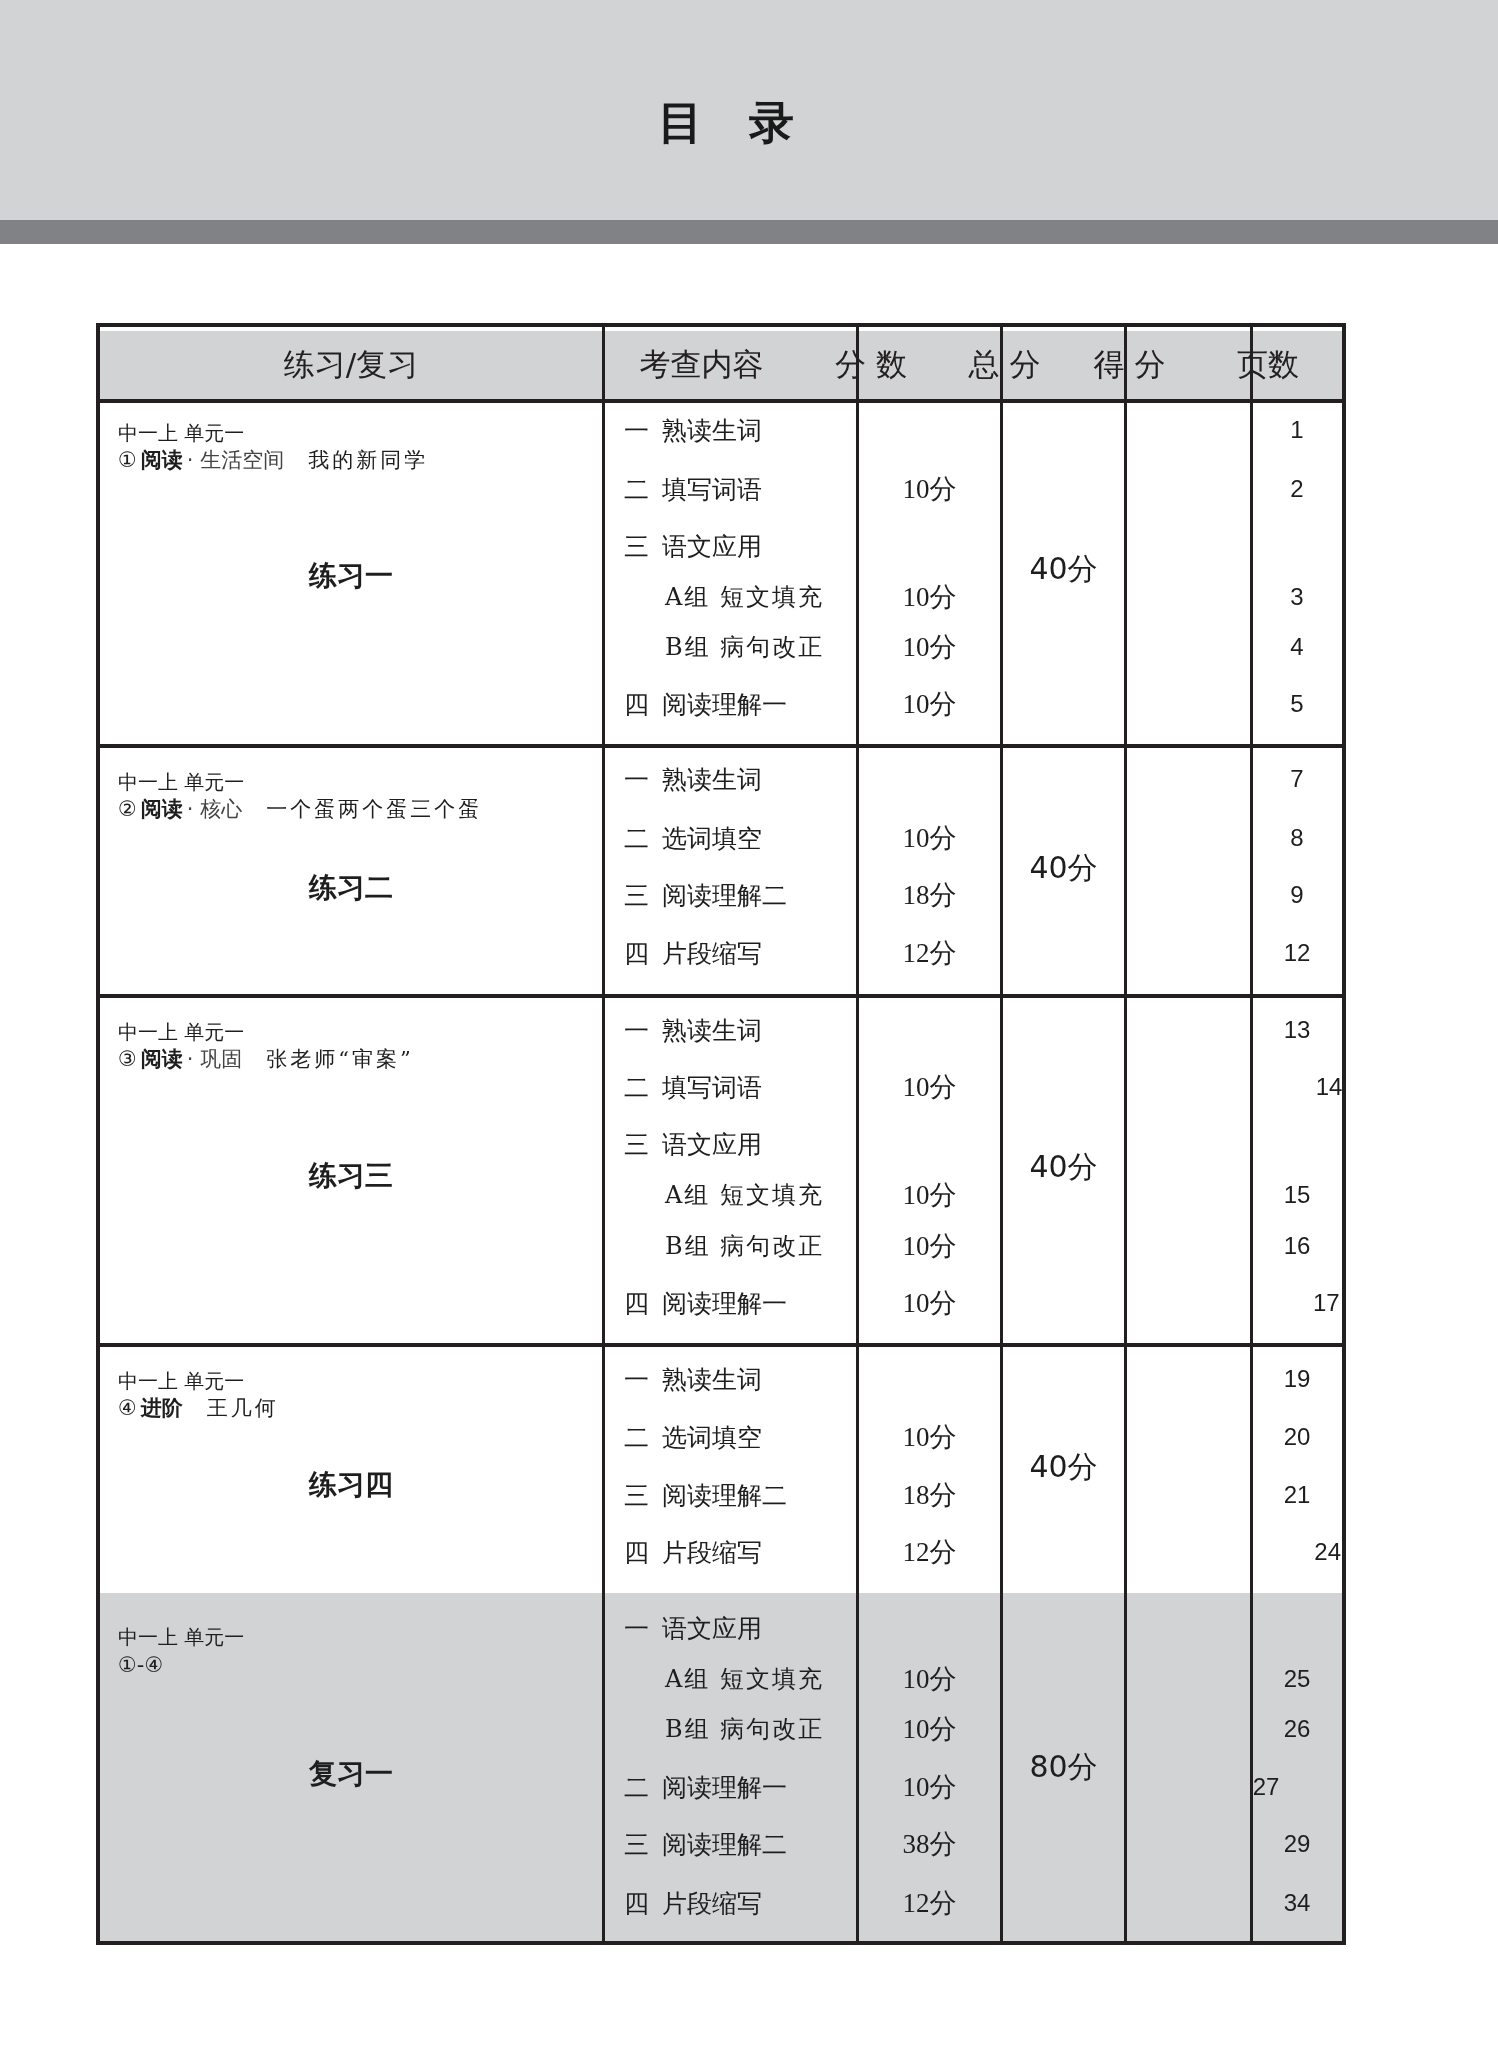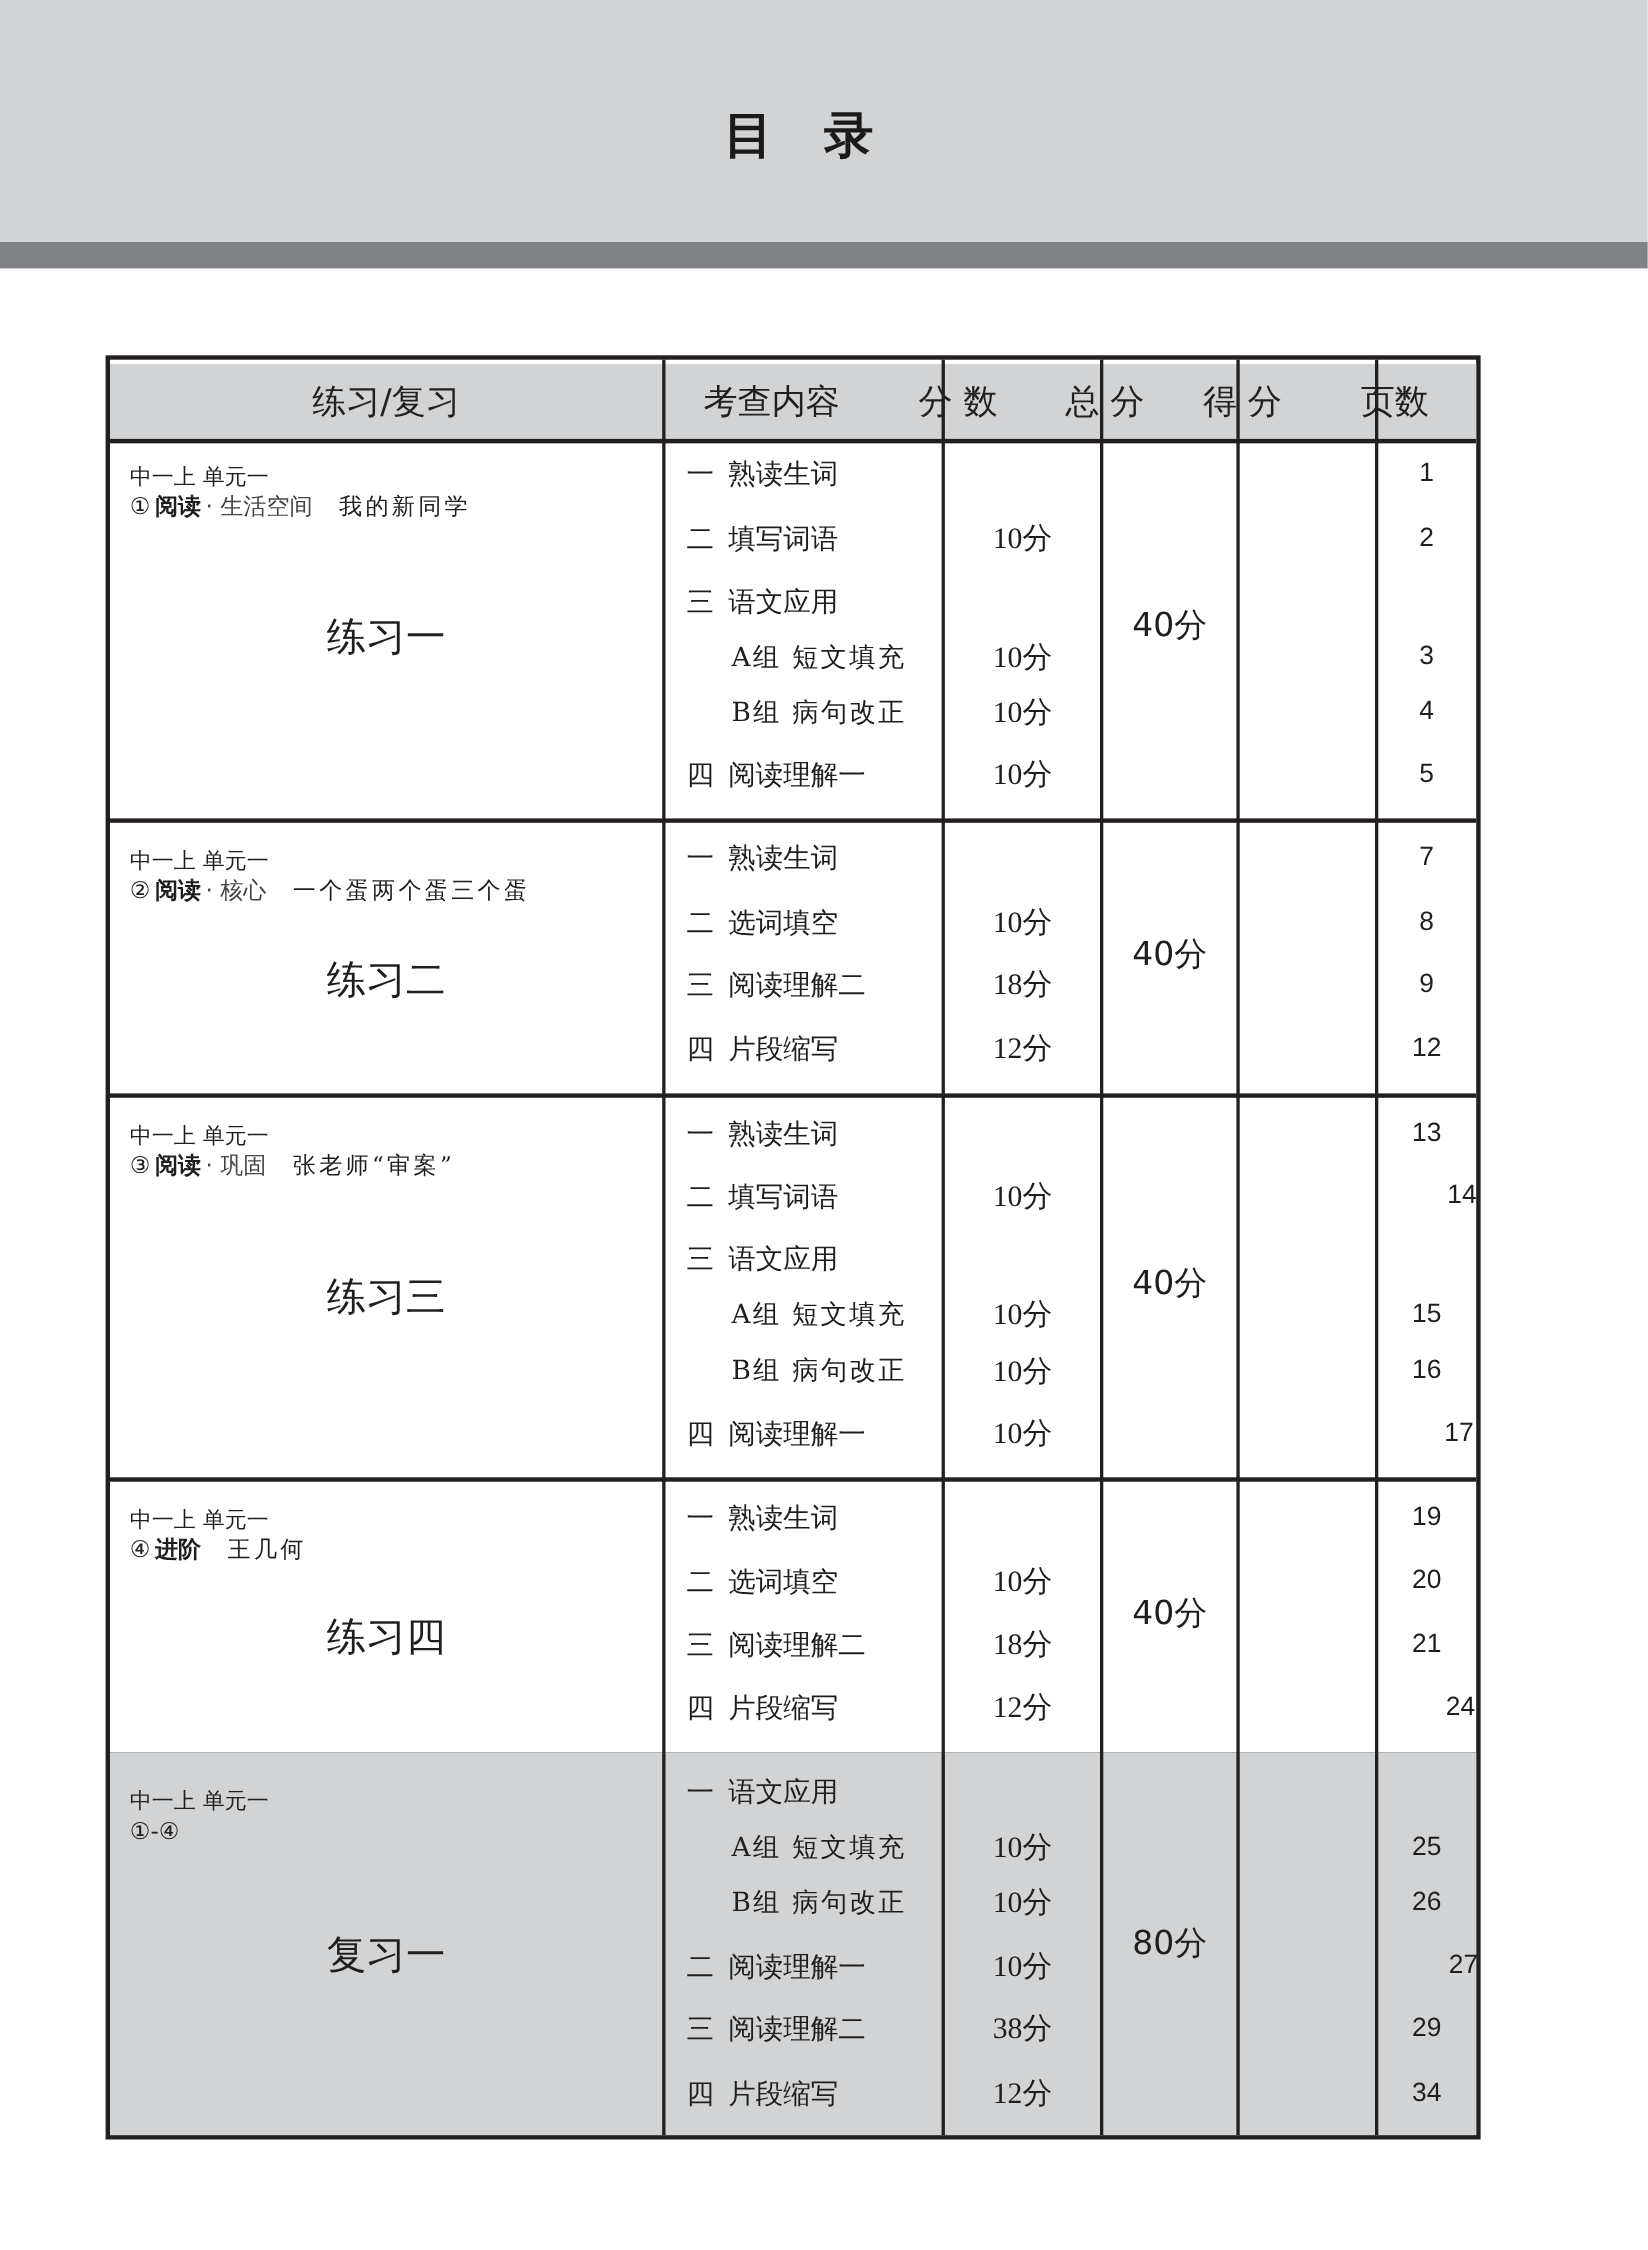--- a/index.html
+++ b/index.html
@@ -12,21 +12,21 @@
   .tbl { position:absolute; left:96px; top:323px; width:1250px; height:1622px; border:4px solid #231f20; box-sizing:border-box; }
   .hdr { position:absolute; left:0; top:4px; width:100%; height:72px; background:#d1d3d4; border-bottom:4px solid #231f20; box-sizing:border-box; }
   .vline { position:absolute; top:0; width:3px; background:#231f20; height:100%; }
   .hcell { position:absolute; top:0; height:68px; display:flex; align-items:center; justify-content:center; font-size:31px; color:#231f20; }
   .block { position:absolute; left:0; width:100%; box-sizing:border-box; border-bottom:4px solid #231f20; }
   .block.gray { background:#d1d3d4; border-bottom:none; }
   .t { position:absolute; white-space:nowrap; line-height:1; }
   .unit { font-size:20px; }
   .unitline2 { font-size:21px; }
   .bold { font-weight:bold; }
-  .title { font-size:36px; }
+  .title { font-size:28px;font-weight:bold; }
   .item { font-size:25px; }
   .score { font-family:"Liberation Serif","DejaVu Serif",serif; font-size:27px; }
   .total { font-size:30px; }
   .page { font-family:"Liberation Sans",sans-serif; font-size:24px; }
   .serif { font-family:"DejaVu Serif","Liberation Serif",serif; }
 </style>
 </head>
 <body>
 
 <div class="banner"></div>
@@ -147,21 +147,21 @@
         <div class="t item" style="left:562px;top:23px;">语文应用</div>
         <div class="t item serif" style="left:565px;top:74px;letter-spacing:2px;font-size:24px;">A组 短文填充</div>
         <div class="t score" style="left:759px;width:141px;text-align:center;top:73px;">10分</div>
         <div class="t page" style="left:1153px;width:88px;text-align:center;top:74px;">25</div>
         <div class="t item serif" style="left:565px;top:124px;letter-spacing:2px;font-size:24px;">B组 病句改正</div>
         <div class="t score" style="left:759px;width:141px;text-align:center;top:123px;">10分</div>
         <div class="t page" style="left:1153px;width:88px;text-align:center;top:124px;">26</div>
         <div class="t item" style="left:524px;top:182px;">二</div>
         <div class="t item" style="left:562px;top:182px;">阅读理解一</div>
         <div class="t score" style="left:759px;width:141px;text-align:center;top:181px;">10分</div>
-        <div class="t page" style="left:1217px;width:88px;top:182px;">27</div>
+        <div class="t page" style="left:1122px;width:88px;text-align:center;top:182px;">27</div>
         <div class="t item" style="left:524px;top:239px;">三</div>
         <div class="t item" style="left:562px;top:239px;">阅读理解二</div>
         <div class="t score" style="left:759px;width:141px;text-align:center;top:238px;">38分</div>
         <div class="t page" style="left:1153px;width:88px;text-align:center;top:239px;">29</div>
         <div class="t item" style="left:524px;top:298px;">四</div>
         <div class="t item" style="left:562px;top:298px;">片段缩写</div>
         <div class="t score" style="left:759px;width:141px;text-align:center;top:297px;">12分</div>
         <div class="t page" style="left:1153px;width:88px;text-align:center;top:298px;">34</div>
         <div class="t total" style="left:903px;width:121px;text-align:center;top:159px;">80分</div>
         <div class="t" style="left:1027px;width:123px;top:0;height:348px;"></div>

